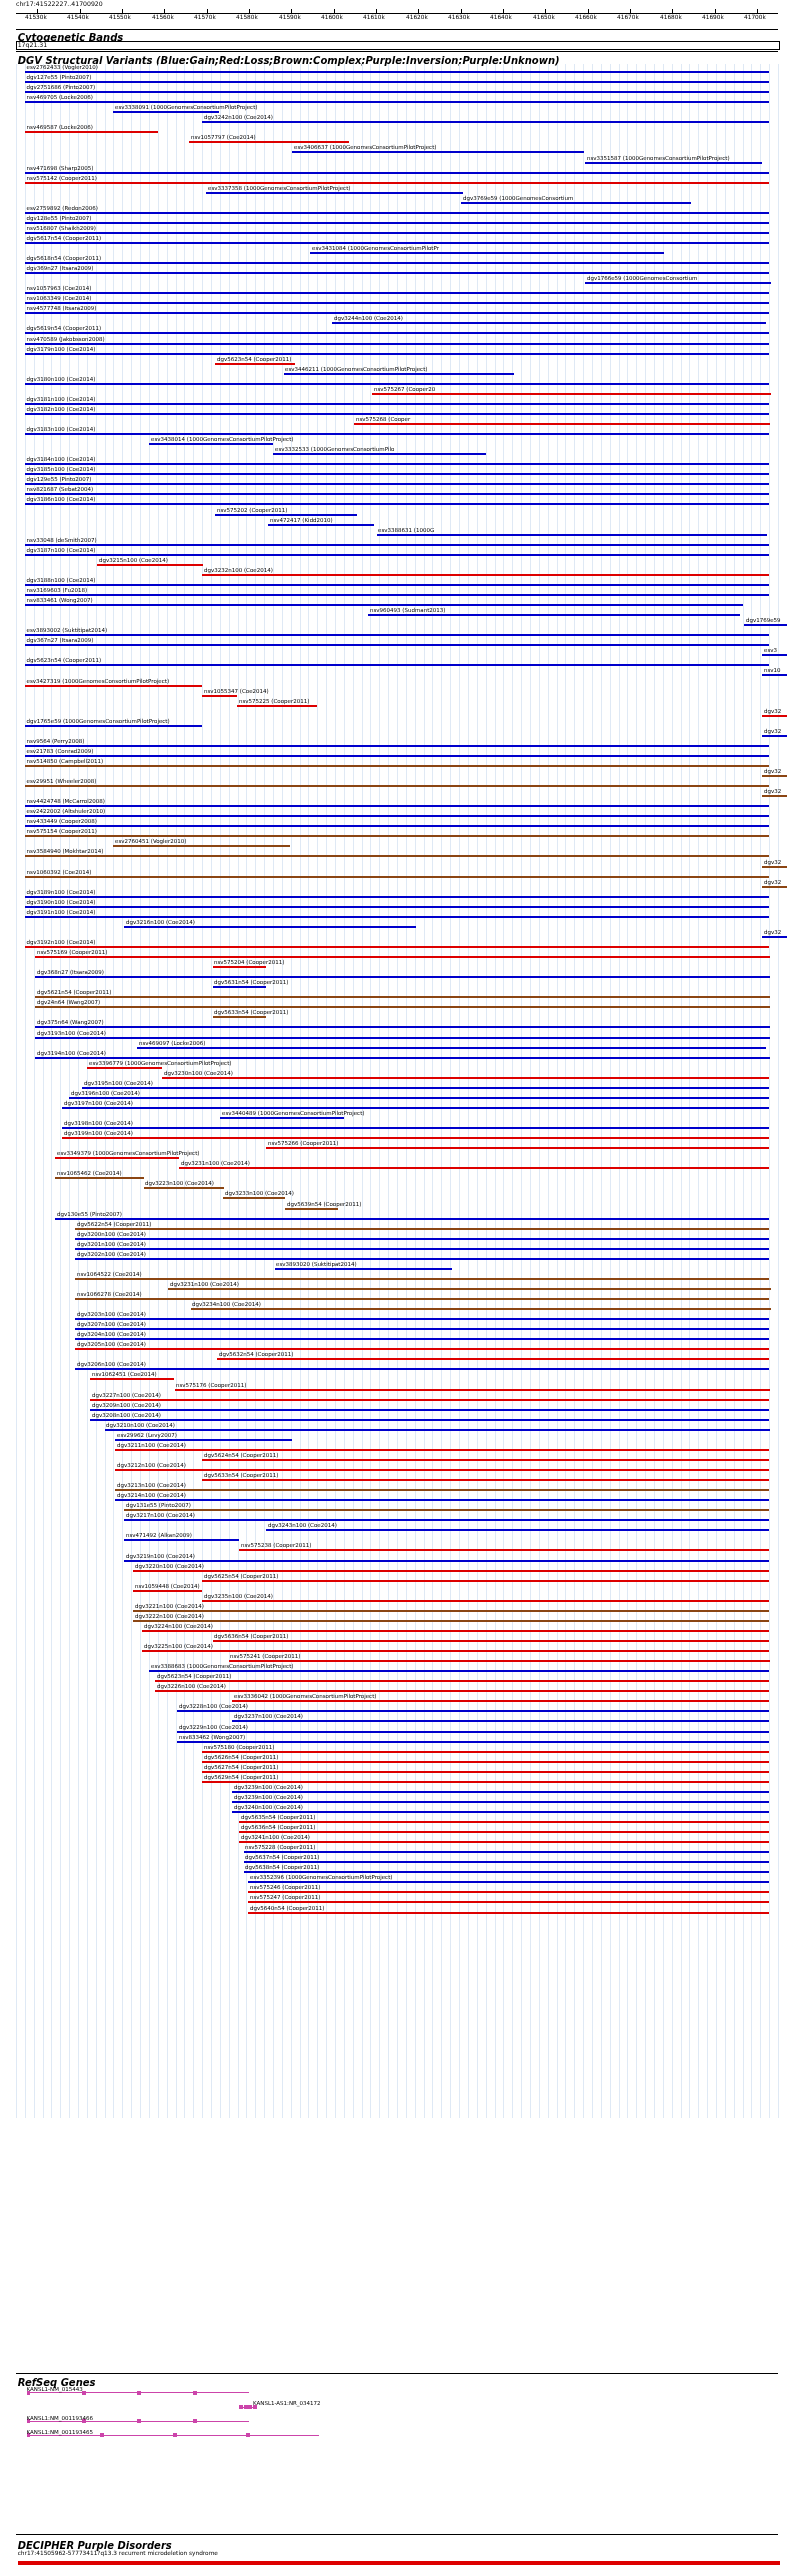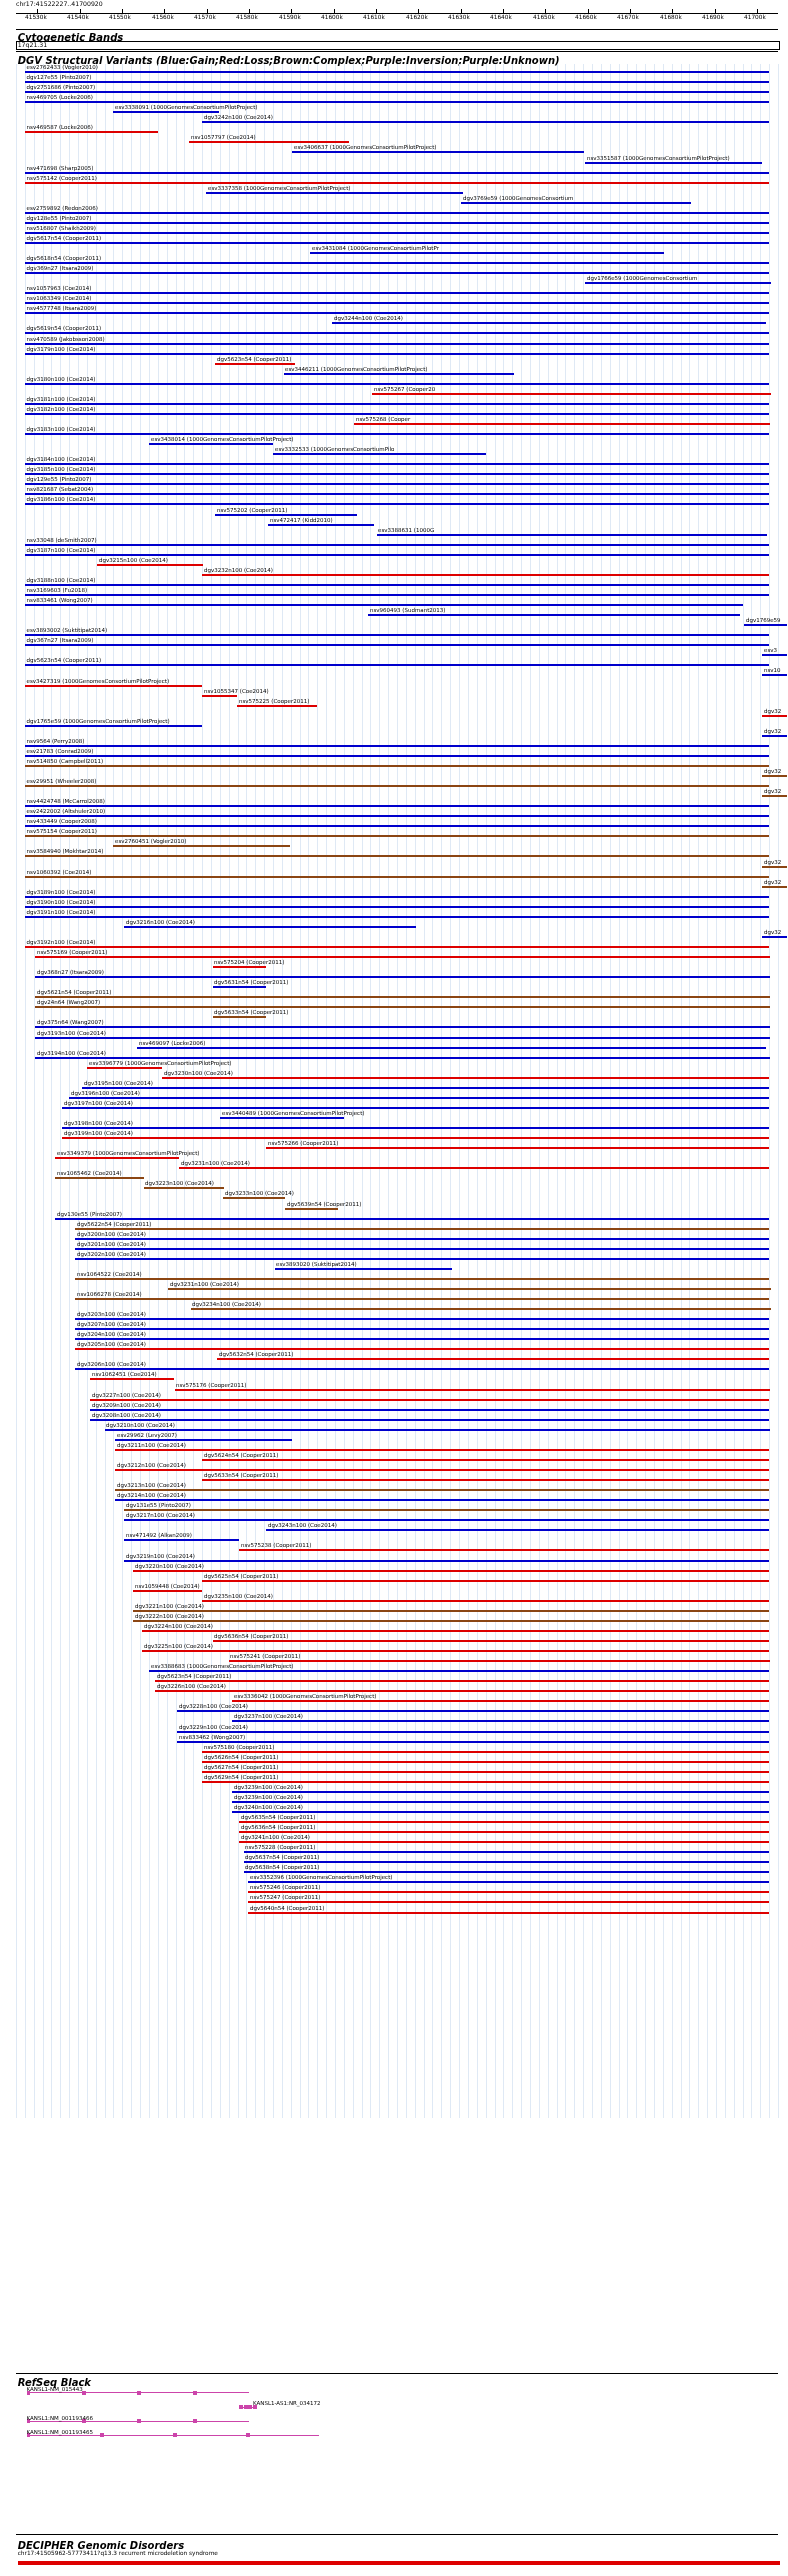--- a/index.html
+++ b/index.html
@@ -907,21 +907,21 @@
         <div class="lbl" style="left: 250px; top: 0px;">nsv575247 (Cooper2011)</div>
         <div class="bar" style="left: 248px; top: 6.6px; width: 521px; background: rgb(221, 0, 0);"></div>
       </div>
       <div class="row" style="top: 1841px;">
         <div class="lbl" style="left: 250px; top: 0px;">dgv5640n54 (Cooper2011)</div>
         <div class="bar" style="left: 248px; top: 6.6px; width: 521px; background: rgb(221, 0, 0);"></div>
       </div>
     </div>
 
   <div class="hr" style="left:16px;top:2373px;width:762px;"></div>
-  <div class="section-head" style="left:17.7px;top:2377px;">RefSeq Black</div>
+  <div class="section-head" style="left:17.7px;top:2377px;">RefSeq Genes</div>
   <div class="genes" id="genes" style="top:2387px;">
       <div class="gene-line" style="left: 26.6px; top: 5.3px; width: 222px;"></div>
       <div class="gene-exon" style="left: 26.6px; top: 3.5px; width: 3.5px;"></div>
       <div class="gene-exon" style="left: 82px; top: 3.5px; width: 3.5px;"></div>
       <div class="gene-exon" style="left: 137px; top: 3.5px; width: 3.5px;"></div>
       <div class="gene-exon" style="left: 193px; top: 3.5px; width: 3.5px;"></div>
       <div class="gene-lbl" style="left: 26.6px; top: -0.9px;">KANSL1-NM_015443</div>
       <div class="gene-line" style="left: 239px; top: 19.5px; width: 17.7px;"></div>
       <div class="gene-exon" style="left: 239px; top: 17.7px; width: 3.5px;"></div>
       <div class="gene-exon" style="left: 244px; top: 17.7px; width: 3.5px;"></div>
@@ -936,18 +936,18 @@
       <div class="gene-lbl" style="left: 26.6px; top: 27.5px;">KANSL1:NM_001193466</div>
       <div class="gene-line" style="left: 26.6px; top: 48px; width: 292px;"></div>
       <div class="gene-exon" style="left: 26.6px; top: 46px; width: 3.5px;"></div>
       <div class="gene-exon" style="left: 100px; top: 46px; width: 3.5px;"></div>
       <div class="gene-exon" style="left: 173px; top: 46px; width: 3.5px;"></div>
       <div class="gene-exon" style="left: 246px; top: 46px; width: 3.5px;"></div>
       <div class="gene-lbl" style="left: 26.6px; top: 42px;">KANSL1:NM_001193465</div>
     </div>
 
   <div class="hr" style="left:16px;top:2534px;width:762px;"></div>
-  <div class="section-head" style="left:17.7px;top:2540px;">DECIPHER Genomic Disorders</div>
+  <div class="section-head" style="left:17.7px;top:2540px;">DECIPHER Purple Disorders</div>
   <div class="footer" style="left:17.7px;top:2550px;">chr17:41505962-57773411?q13.3 recurrent microdeletion syndrome</div>
   <div class="bar" style="left:17.7px;top:2561px;width:762px;height:3.5px;background:#dd0000;"></div>
 
 </div>
 
 
 </body></html>

